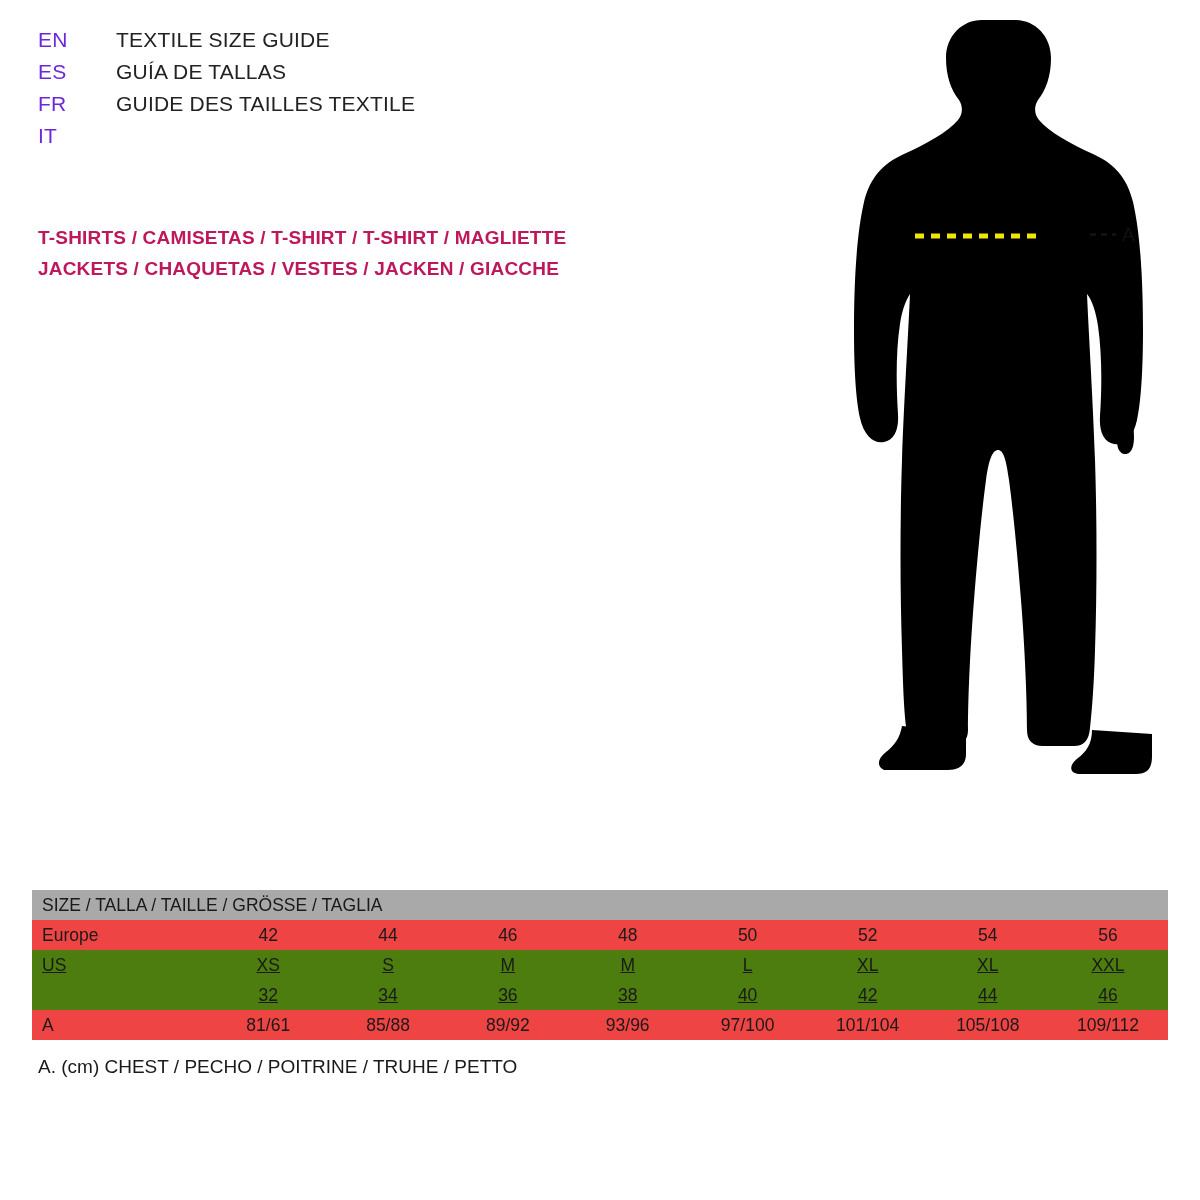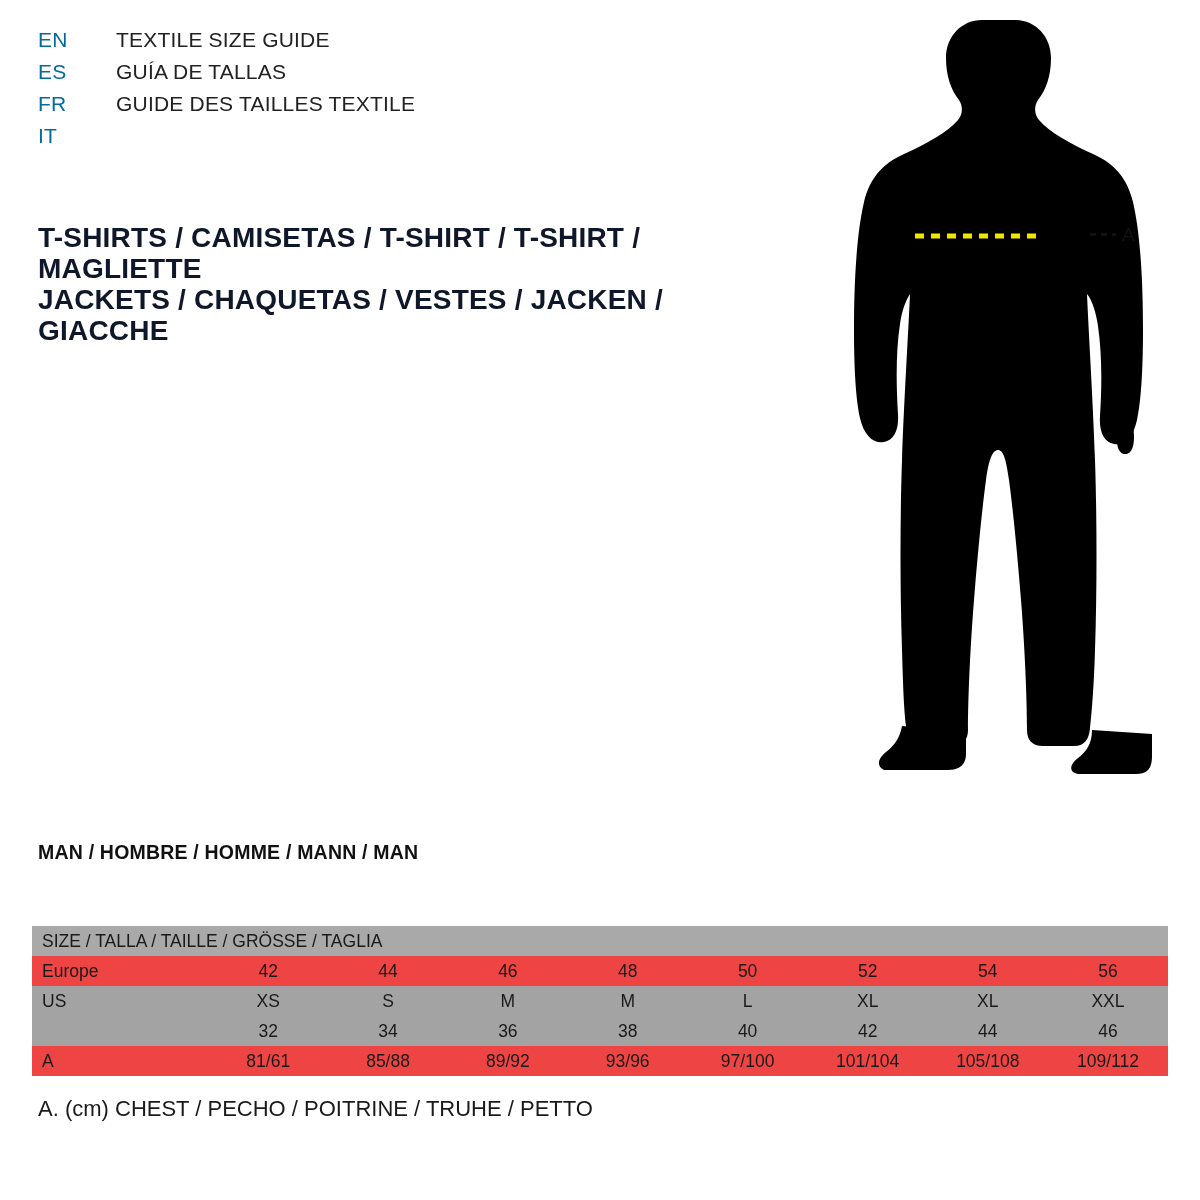--- a/index.html
+++ b/index.html
@@ -31,38 +31,38 @@
   .lang-row {
     display: flex;
     align-items: baseline;
     height: 32px;
     font-size: 21px;
     letter-spacing: 0.2px;
   }
   .lang-code {
     width: 78px;
     flex: 0 0 78px;
-    color: #0369a1;
+    color: #6d28d9;
   }
   .lang-text {
     color: #222;
   }
 
   .cat-block {
     position: absolute;
     left: 38px;
     top: 222px;
     width: 760px;
   }
   .cat-row {
-    font-size: 28px;
+    font-size: 19px;
     font-weight: bold;
     letter-spacing: 0.2px;
     line-height: 31px;
-    color: #0f172a;
+    color: #be185d;
   }
 
   
   .figure {
     position: absolute;
     left: 830px;
     top: 10px;
     width: 350px;
     height: 780px;
   }
@@ -96,50 +96,49 @@
   }
 
   table.size-table {
     position: absolute;
     left: 32px;
     top: 890px;
     width: 1136px;
     border-collapse: collapse;
     font-size: 17.5px;
     color: #1a1a1a;
-    margin-top: 36px;
   }
   table.size-table td {
     padding: 0;
     height: 30px;
     vertical-align: middle;
   }
   .row-head td {
     background: #a9a9a9;
     font-size: 17.5px;
     height: 31px;
   }
-  .row-shade td { background: #a3a3a3; }
+  .row-shade td { background: #4d7c0f; text-decoration: underline; }
   .row-plain td { background: #ef4444; }
 
   .c-label {
     width: 168px;
     padding-left: 10px !important;
     text-align: left;
   }
   .c-val {
     width: 121px;
     text-align: center;
   }
 
   .footnote {
     position: absolute;
     left: 38px;
-    top: 1096px;
-    font-size: 22px;
+    top: 1056px;
+    font-size: 19px;
     color: #1a1a1a;
   }
 </style>
 </head>
 <body>
 
 <div class="page">
 
   <div class="lang-block">
     <div class="lang-row">
@@ -220,21 +219,20 @@
     </svg>
 
     <svg width="350" height="780" viewBox="0 0 350 780" style="position:absolute;left:0;top:0;">
       <line x1="85" y1="226" x2="212" y2="226" stroke="#f2e500" stroke-width="5" stroke-dasharray="9,7"></line>
     </svg>
   </div>
 
   <div class="measure-dashes"></div>
   <div class="measure-label">A</div>
 
-  <div class="table-title">MAN / HOMBRE / HOMME / MANN / MAN</div>
 
   <table class="size-table">
     <tbody>
       <tr class="row-head">
         <td class="c-label" colspan="9">SIZE / TALLA / TAILLE / GRÖSSE / TAGLIA</td>
       </tr>
       <tr class="row-plain">
         <td class="c-label">Europe</td>
         <td class="c-val">42</td>
         <td class="c-val">44</td>

